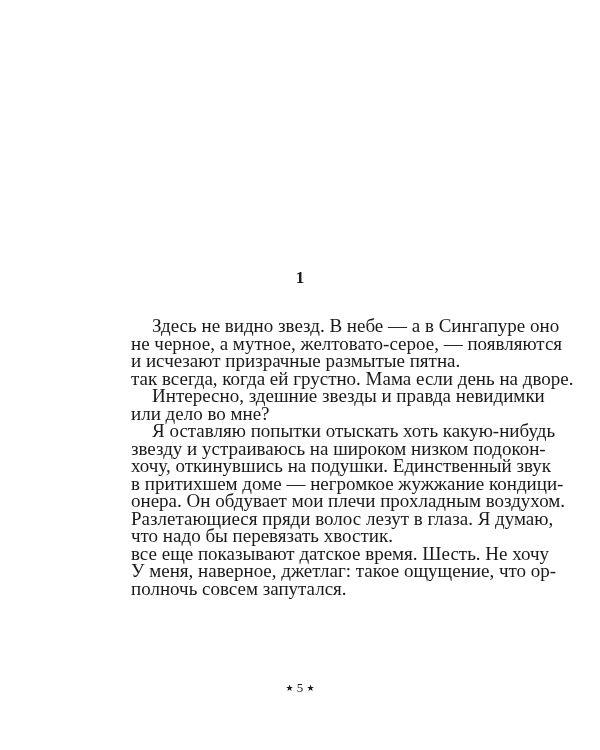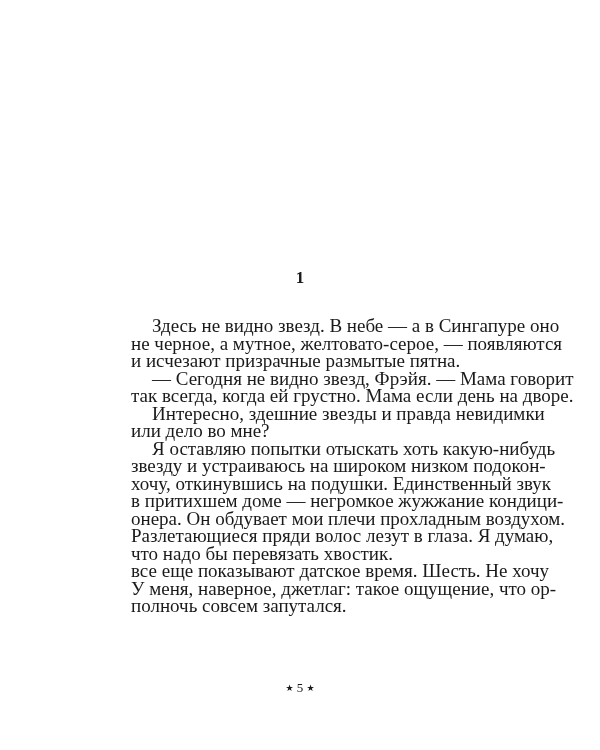--- a/index.html
+++ b/index.html
@@ -28,21 +28,20 @@
 </style>
 </head>
 <body>
 
 <div class="chapter-number">1</div>
 
 <div class="body-text" id="body-text">
     <span class="line indent">Здесь не видно звезд. В небе — а в Сингапуре оно</span>
     <span class="line">не черное, а мутное, желтовато-серое, — появляются</span>
     <span class="line last">и исчезают призрачные размытые пятна.</span>
-    <span class="line indent">— Сегодня не видно звезд, Фрэйя. — Мама говорит</span>
     <span class="line last">так всегда, когда ей грустно. Мама если день на дворе.</span>
     <span class="line indent">Интересно, здешние звезды и правда невидимки</span>
     <span class="line last">или дело во мне?</span>
     <span class="line indent">Я оставляю попытки отыскать хоть какую-нибудь</span>
     <span class="line">звезду и устраиваюсь на широком низком подокон-</span>
     <span class="line">хочу, откинувшись на подушки. Единственный звук</span>
     <span class="line">в притихшем доме — негромкое жужжание кондици-</span>
     <span class="line">онера. Он обдувает мои плечи прохладным воздухом.</span>
     <span class="line">Разлетающиеся пряди волос лезут в глаза. Я думаю,</span>
     <span class="line last">что надо бы перевязать хвостик.</span>

